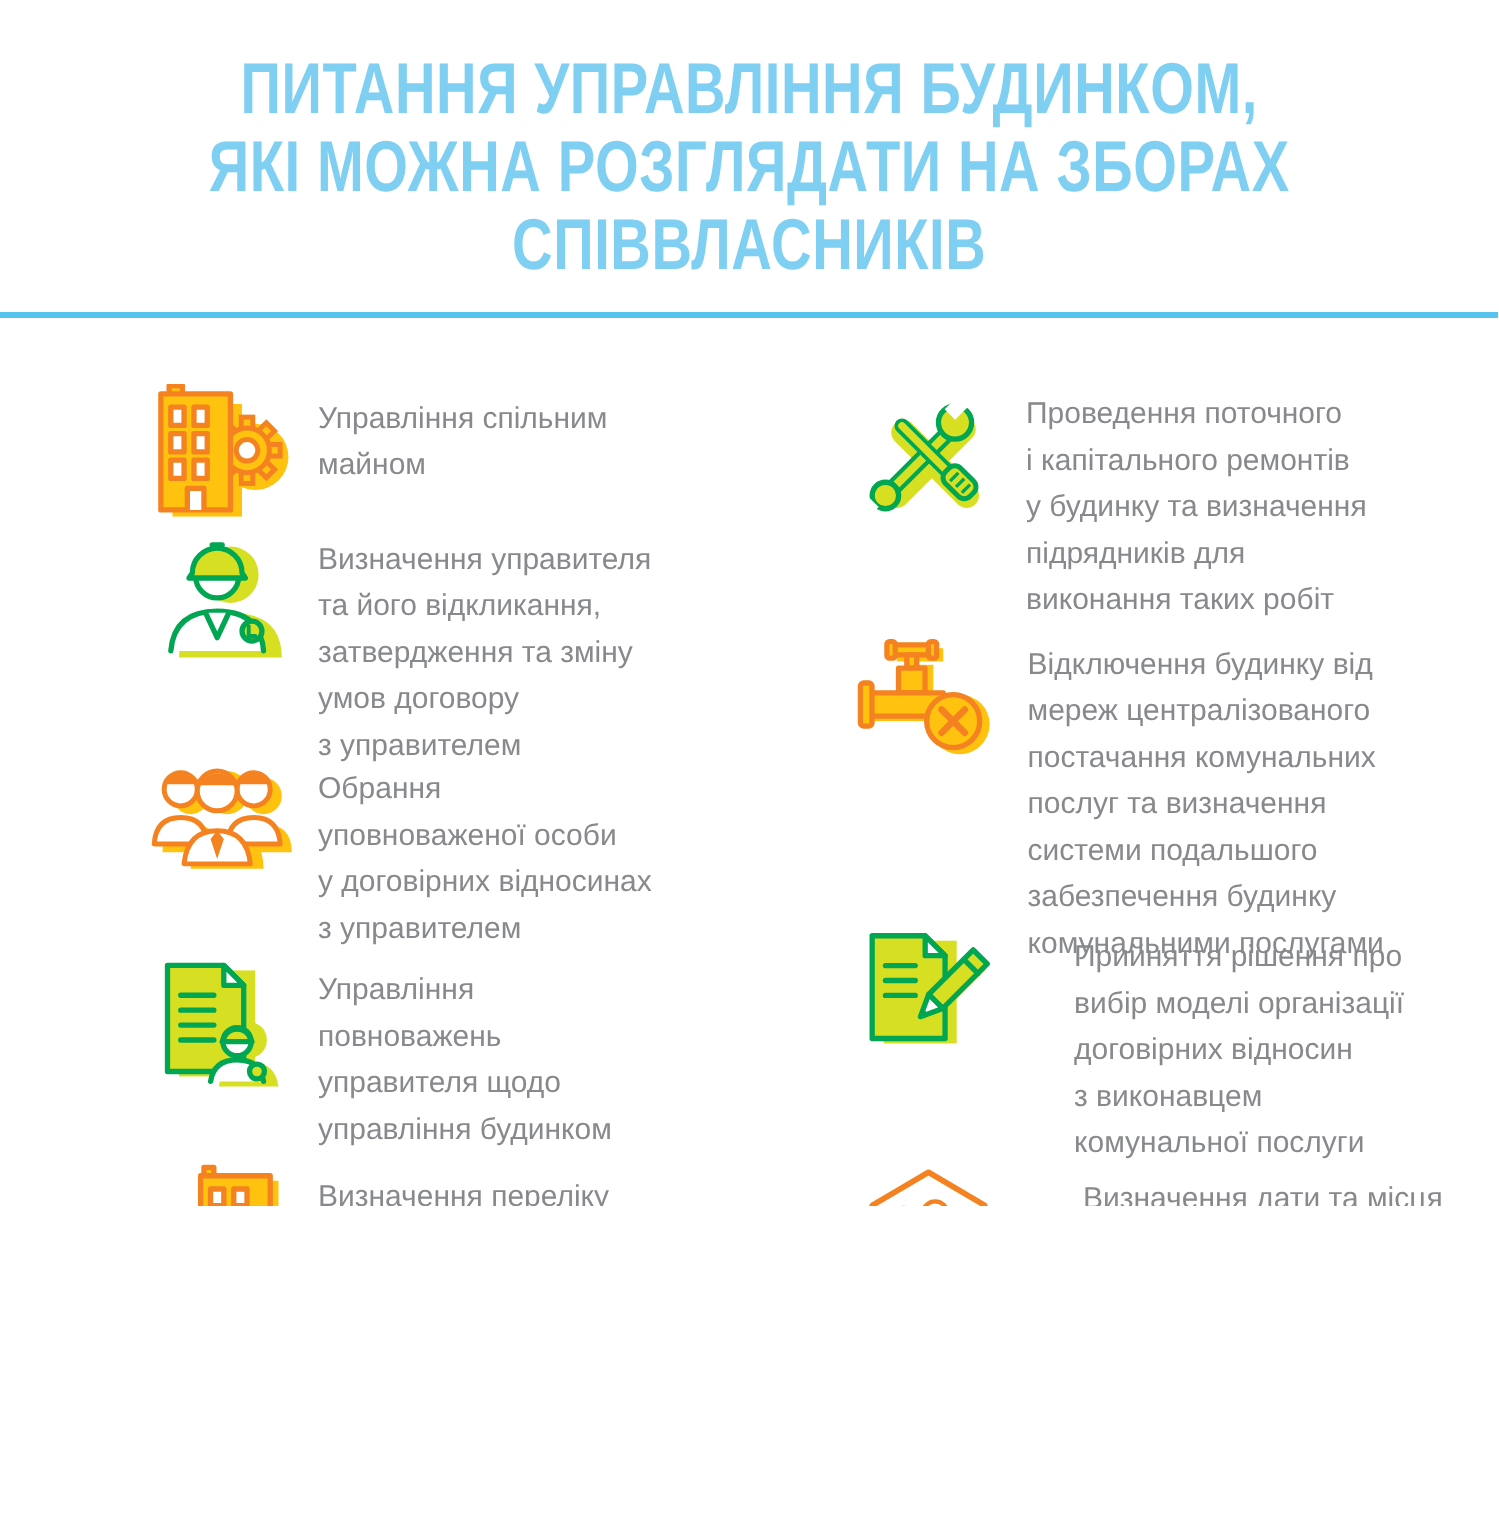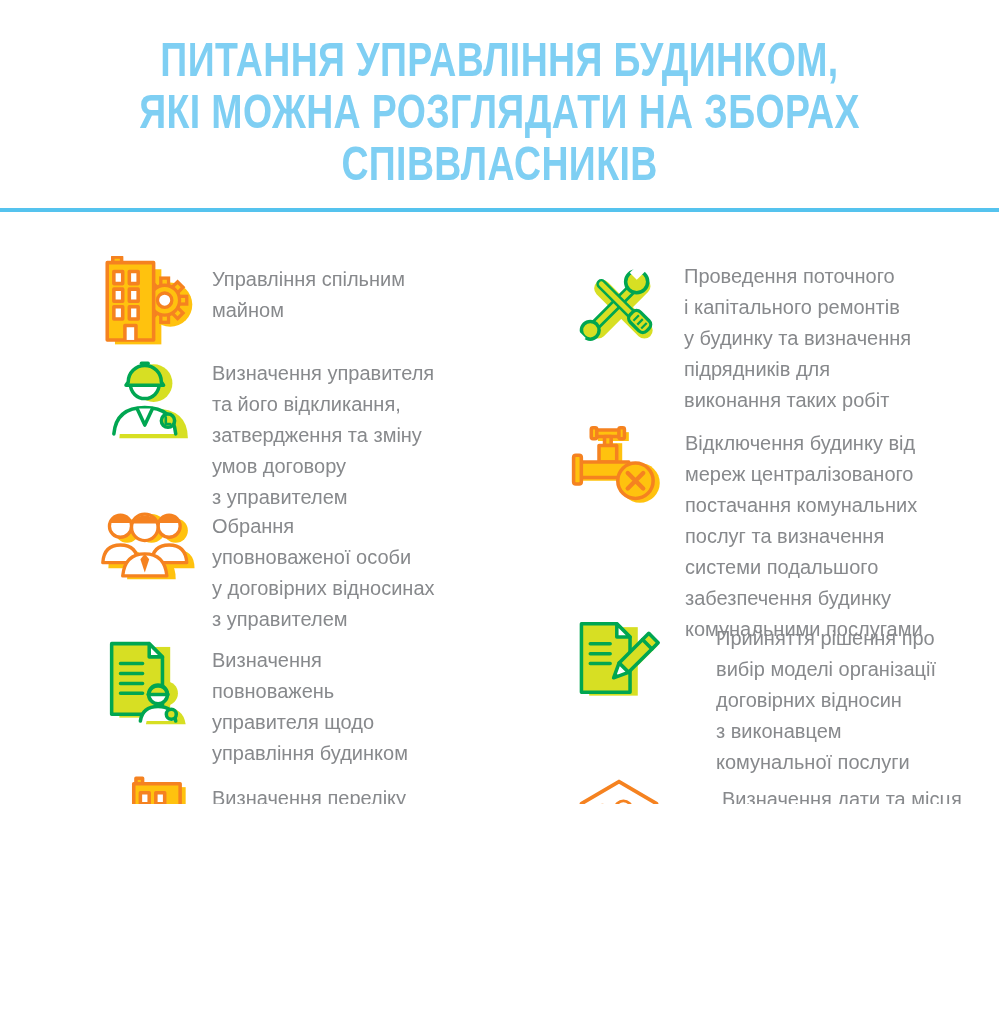--- a/index.html
+++ b/index.html
@@ -141,21 +141,21 @@
           <path d="M18,6 h34 l12,12 v52 h-46 z" fill="#D7DF23"></path>
           <path d="M52,6 l12,12 h-12 z" fill="#fff"></path>
           <path d="M26,24 h20 M26,33 h20 M26,42 h20 M26,51 h20" fill="none"></path>
           <circle cx="60" cy="52" r="8.5" fill="#fff"></circle>
           <path d="M52,50 a8.5,8.5 0 0 1 16,0 l1,2 h-18 z" fill="#D7DF23"></path>
           <path d="M44,76 q2,-13 16,-13 q14,0 16,13" fill="#fff"></path>
           <circle cx="72" cy="70" r="4.5" fill="#D7DF23"></circle>
         </g>
       </svg>
     </div>
-    <div class="text">Визначення
+    <div class="text">Управління
 повноважень
 управителя щодо
 управління будинком</div>
   </div>
 
   <div class="item" style="left:88px;top:775px;">
     <div class="icon">
       <svg width="112" height="95" viewBox="0 0 100 86">
         <g fill="#FFC20E" transform="translate(5,3)">
           <rect x="36" y="8" width="44" height="64"></rect>

